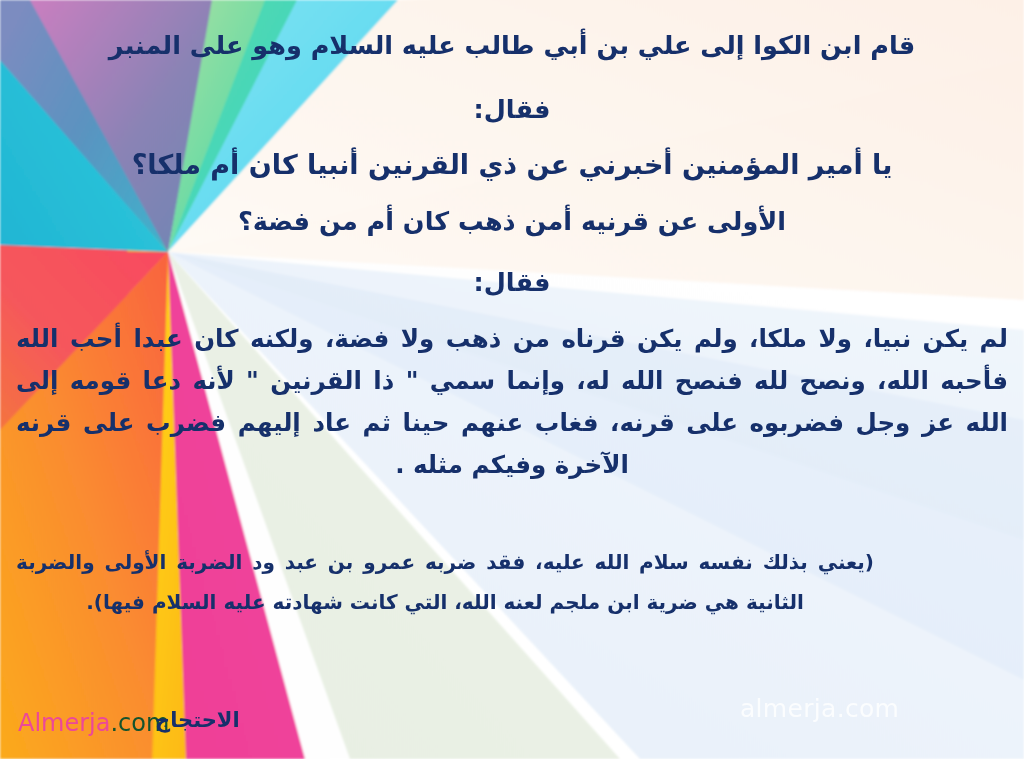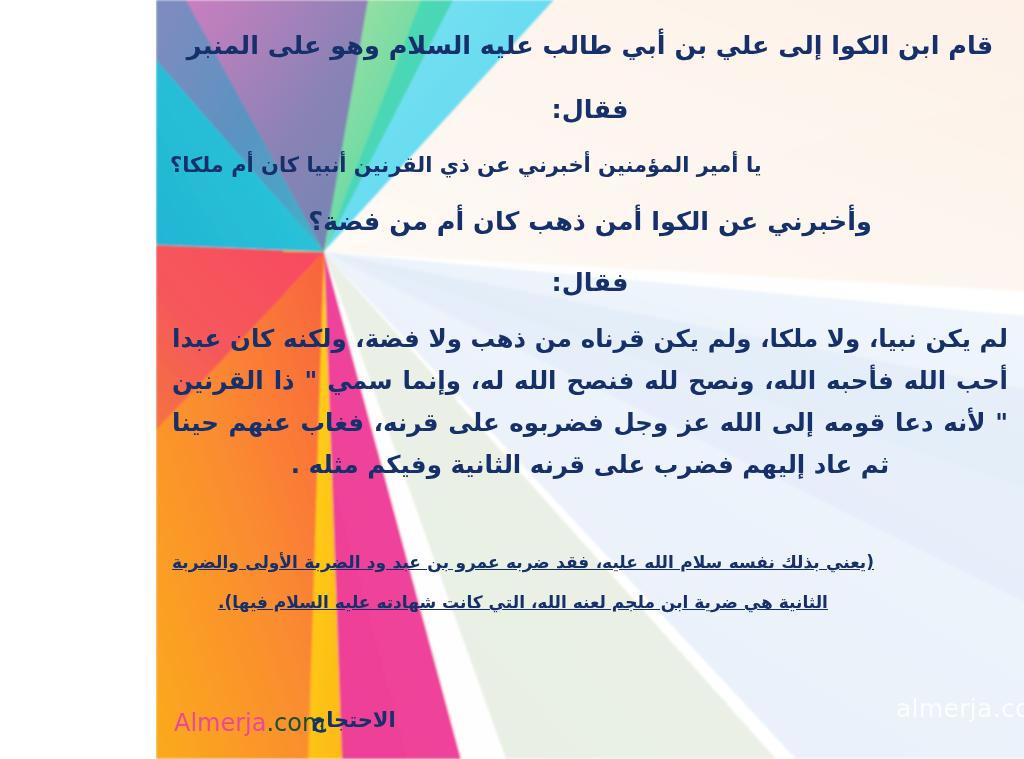--- a/index.html
+++ b/index.html
@@ -4,21 +4,21 @@
 <title>Almerja - Al-Ihtijaj</title>
 <style>
   html, body {
     margin: 0;
     padding: 0;
     background: #ffffff;
   }
 
   #stage {
     position: relative;
-    width: 868px;
+    width: 1024px;
     height: 759px;
     overflow: hidden;
     background: #ffffff;
     font-family: "DejaVu Sans", "Liberation Sans", sans-serif;
   }
 
   
   #bg {
     position: absolute;
     inset: 0;
@@ -65,39 +65,38 @@
     display: block;
     color: #16306b;
     font-weight: bold;
     text-align: justify;
     text-align-last: center;
   }
 
   
   #line-1  { top: 28px;  font-size: 25.5px; line-height: 34px; text-align: center; }
   #line-2  { top: 92px;  font-size: 25.5px; line-height: 34px; text-align: center; }
-  #line-3  { top: 148px; font-size: 21px; line-height: 34px; text-align: left; }
+  #line-3  { top: 148px; font-size: 27px; line-height: 34px; text-align: center; }
   #line-4  { top: 204px; font-size: 25.5px; line-height: 34px; text-align: center; }
   #line-5  { top: 265px; font-size: 25.5px; line-height: 34px; text-align: center; }
 
   #para-1 {
     top: 318px;
     right: 16px;
     left: 16px;
     font-size: 24.5px;
     line-height: 42px;
   }
 
   #para-2 {
     top: 542px;
     right: 150px;
     left: 16px;
-    font-size: 17px;
+    font-size: 20px;
     line-height: 40px;
-    text-decoration: underline;
   }
 
   
   #wm-right {
     position: absolute;
     z-index: 2;
     top: 694px;
     left: 740px;
     font-size: 25px;
     color: rgba(255,255,255,0.80);
@@ -258,25 +257,25 @@
   <div id="wm-right">almerja.com</div>
 
   <div id="content">
 
     <div class="text-block line" id="line-1">قام ابن الكوا إلى علي بن أبي طالب عليه السلام وهو على المنبر</div>
 
     <div class="text-block line" id="line-2">فقال:</div>
 
     <div class="text-block line" id="line-3">يا أمير المؤمنين أخبرني عن ذي القرنين أنبيا كان أم ملكا؟</div>
 
-    <div class="text-block line" id="line-4">وأخبرني عن الكوا أمن ذهب كان أم من فضة؟</div>
+    <div class="text-block line" id="line-4">الأولى عن قرنيه أمن ذهب كان أم من فضة؟</div>
 
     <div class="text-block line" id="line-5">فقال:</div>
 
-    <div class="text-block para" id="para-1">لم يكن نبيا، ولا ملكا، ولم يكن قرناه من ذهب ولا فضة، ولكنه كان عبدا أحب الله فأحبه الله، ونصح لله فنصح الله له، وإنما سمي " ذا القرنين " لأنه دعا قومه إلى الله عز وجل فضربوه على قرنه، فغاب عنهم حينا ثم عاد إليهم فضرب على قرنه الثانية وفيكم مثله .</div>
+    <div class="text-block para" id="para-1">لم يكن نبيا، ولا ملكا، ولم يكن قرناه من ذهب ولا فضة، ولكنه كان عبدا أحب الله فأحبه الله، ونصح لله فنصح الله له، وإنما سمي " ذا القرنين " لأنه دعا قومه إلى الله عز وجل فضربوه على قرنه، فغاب عنهم حينا ثم عاد إليهم فضرب على قرنه الآخرة وفيكم مثله .</div>
 
     <div class="text-block para" id="para-2">(يعني بذلك نفسه سلام الله عليه، فقد ضربه عمرو بن عبد ود الضربة الأولى والضربة الثانية هي ضرية ابن ملجم لعنه الله، التي كانت شهادته عليه السلام فيها).</div>
   </div>
 
   <div id="wm-left">
     <span class="wm-name">Almerja</span><span class="wm-tld">.com</span>
   </div>
 
   <div id="source-label">الاحتجاج</div>
 

